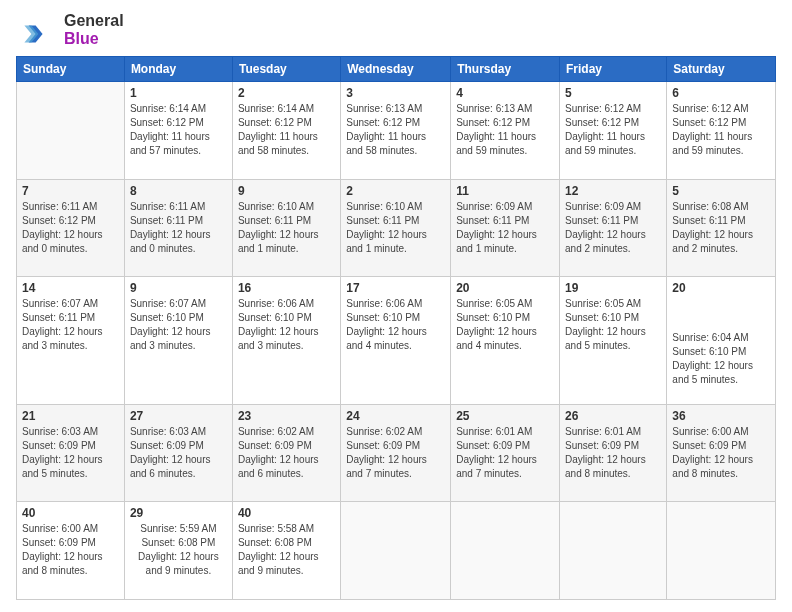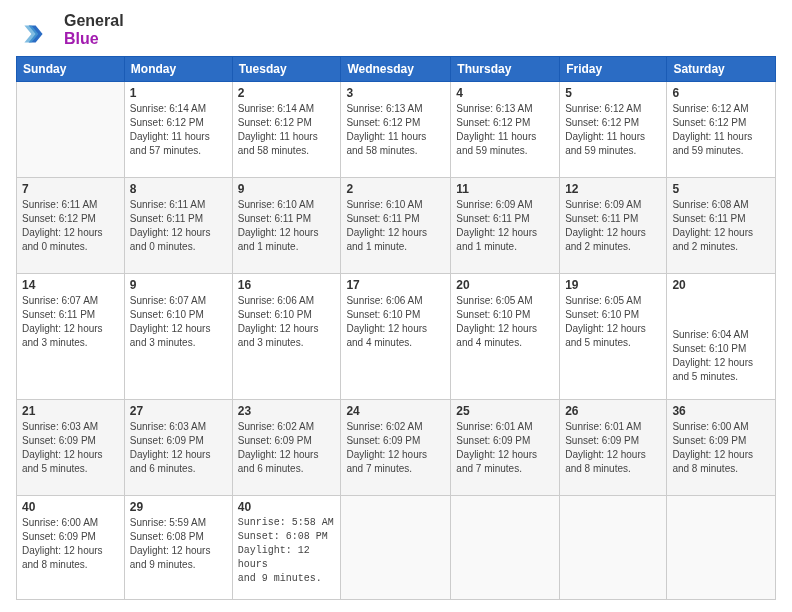--- a/index.html
+++ b/index.html
@@ -324,28 +324,28 @@
         <tr>
           <td>
             <span class="day-number">40</span>
             <div class="day-info" style="white-space: pre-line;">Sunrise: 6:00 AM
 Sunset: 6:09 PM
 Daylight: 12 hours
 and 8 minutes.</div>
           </td>
           <td>
             <span class="day-number">29</span>
-            <div class="day-info" style="white-space: pre-line;">Sunrise: 5:59 AM
+            <div class="day-info" style="white-space: pre-line; text-align: center;">Sunrise: 5:59 AM
 Sunset: 6:08 PM
 Daylight: 12 hours
 and 9 minutes.</div>
           </td>
           <td>
             <span class="day-number">40</span>
-            <div class="day-info" style="white-space: pre-line; font-family: Liberation Mono, monospace;">Sunrise: 5:58 AM
+            <div class="day-info" style="white-space: pre-line;">Sunrise: 5:58 AM
 Sunset: 6:08 PM
 Daylight: 12 hours
 and 9 minutes.</div>
           </td>
           <td class="empty-cell"></td>
           <td class="empty-cell"></td>
           <td class="empty-cell"></td>
           <td class="empty-cell"></td>
         </tr>
       </tbody>

